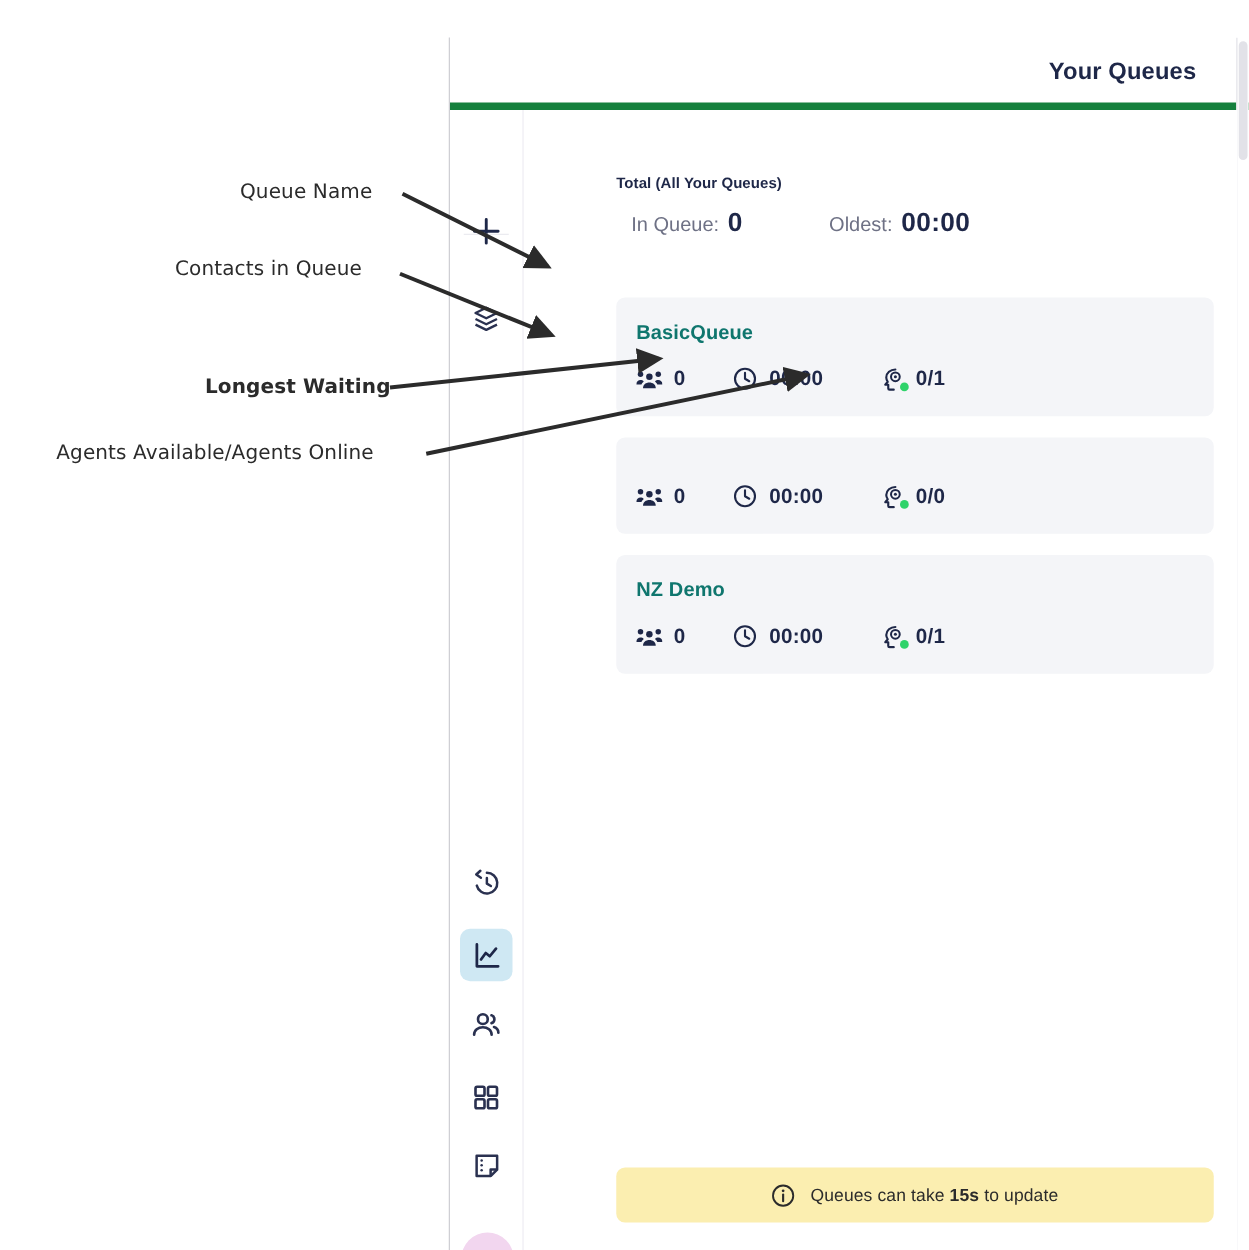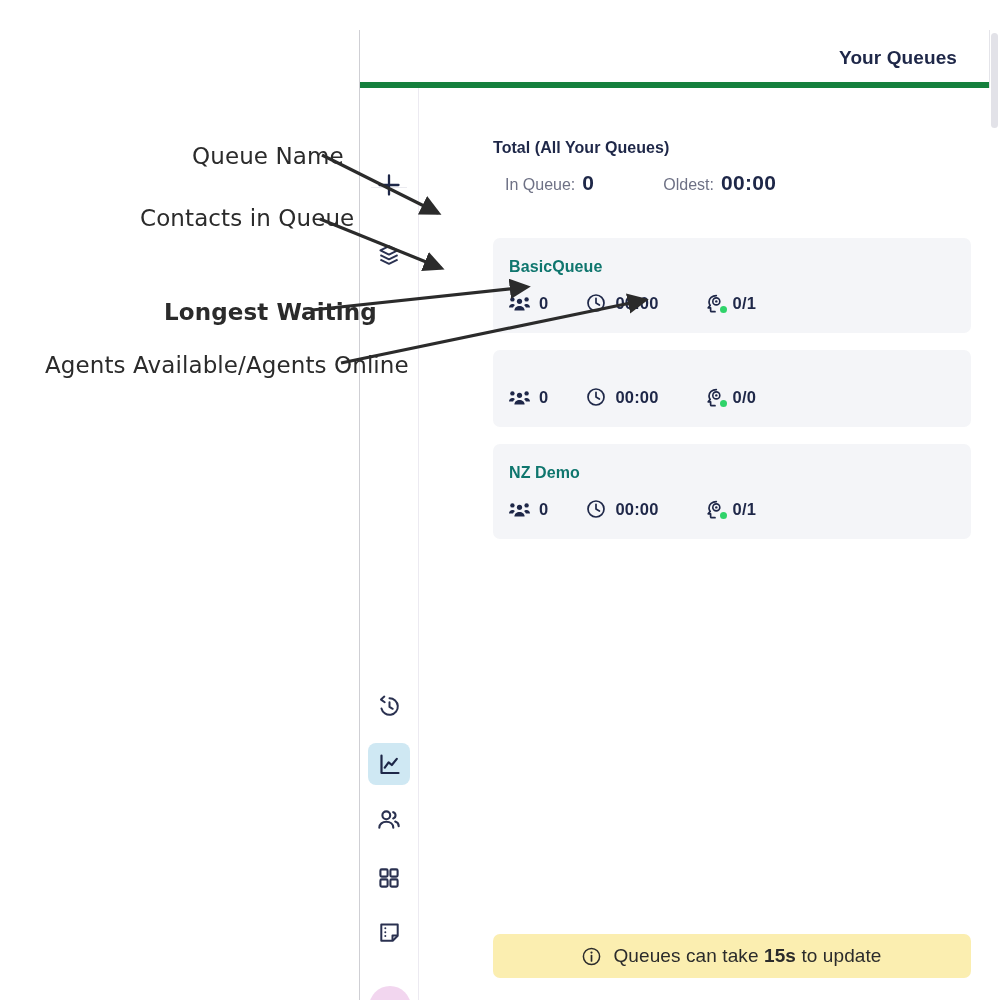--- a/index.html
+++ b/index.html
@@ -11,21 +11,21 @@
     position:relative;
   }
   #root{position:absolute;inset:0;}
 
   
   .anno-layer{position:absolute;left:0;top:0;width:999px;height:1000px;z-index:40;pointer-events:none;}
   .anno-svg{position:absolute;left:0;top:0;}
   .anno-label{
     position:absolute;
     font-family:"DejaVu Sans", sans-serif;
-    font-size:23px;
+    font-size:16px;
     color:#2b2b2b;
     white-space:nowrap;
     letter-spacing:.1px;
   }
   #anno-0{left:192px;top:143px;}
   #anno-1{left:140px;top:205px;}
   #anno-2{left:164px;top:299px;font-weight:bold;}
   #anno-3{left:45px;top:352px;}
 
   
@@ -94,21 +94,21 @@
   }
 
   
   .panel{
     position:absolute;left:59px;top:58px;right:9px;bottom:0;
     background:#fff;overflow:hidden;
   }
 
   .totals{position:absolute;left:74px;top:51px;}
   .totals-title{
-    font-size:16px;font-weight:bold;color:#1e2748;letter-spacing:.05px;
+    font-size:12px;font-weight:bold;color:#1e2748;letter-spacing:.05px;
   }
   .totals-row{margin-top:14px;display:flex;align-items:baseline;}
   .tot-label{font-size:16px;color:#6e7185;font-weight:400;margin-left:12px;}
   .tot-value{font-size:21px;font-weight:bold;color:#1e2748;margin-left:7px;letter-spacing:.3px;}
   .tot-gap{width:57px;}
 
   .cards{position:absolute;left:74px;top:150px;right:19px;}
   .qcard{
     background:#f4f5f8;border-radius:7px;
     padding:20px 0 20px 16px;
@@ -127,21 +127,21 @@
     position:absolute;right:-3px;bottom:0px;width:7px;height:7px;border-radius:50%;background:#2fd36a;
   }
 
   
   .notice{
     position:absolute;left:74px;right:19px;bottom:22px;
     height:44px;border-radius:7px;background:#fbeeb0;
     display:flex;align-items:center;justify-content:center;
   }
   .notice-icon{display:flex;align-items:center;margin-right:12px;}
-  .notice-text{font-size:19px;color:#2b2b2b;letter-spacing:.1px;text-align:right;}
+  .notice-text{font-size:14px;color:#2b2b2b;letter-spacing:.1px;text-align:right;}
   .notice-text b{font-weight:bold;}
 </style>
 </head>
 <body>
 
 <div id="root">
 
   <div class="app">
 
     <div class="app-header">

